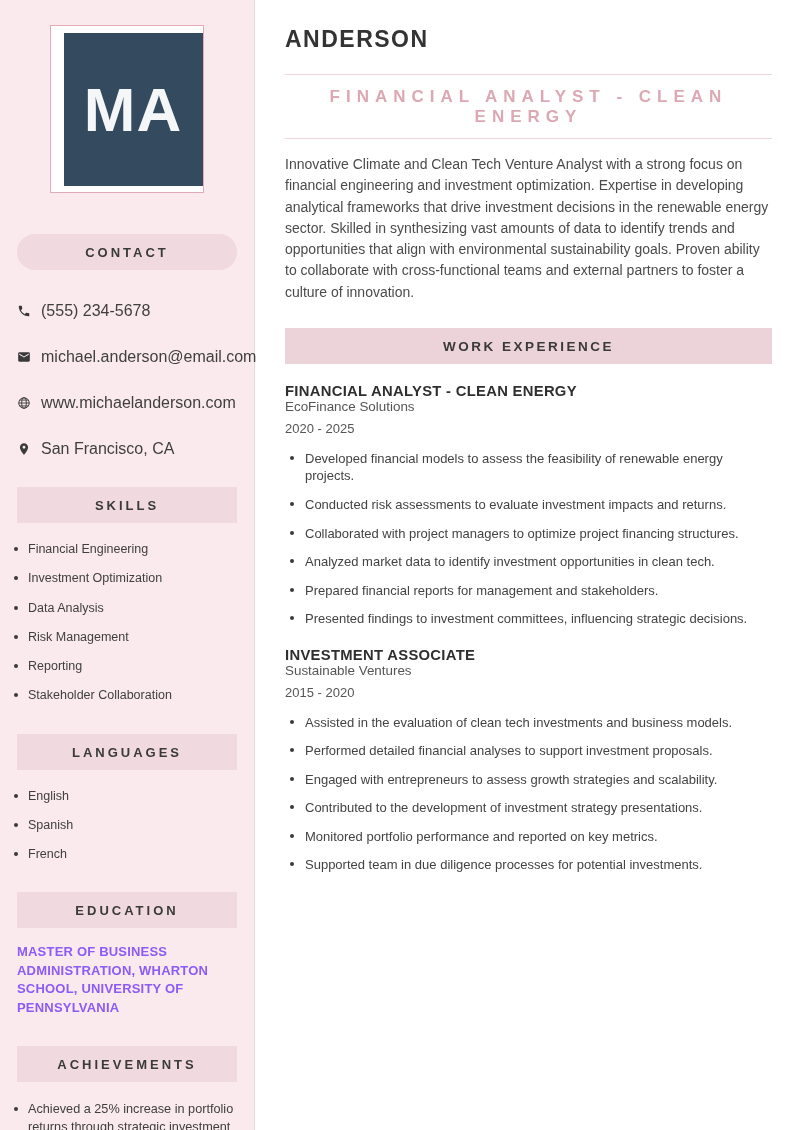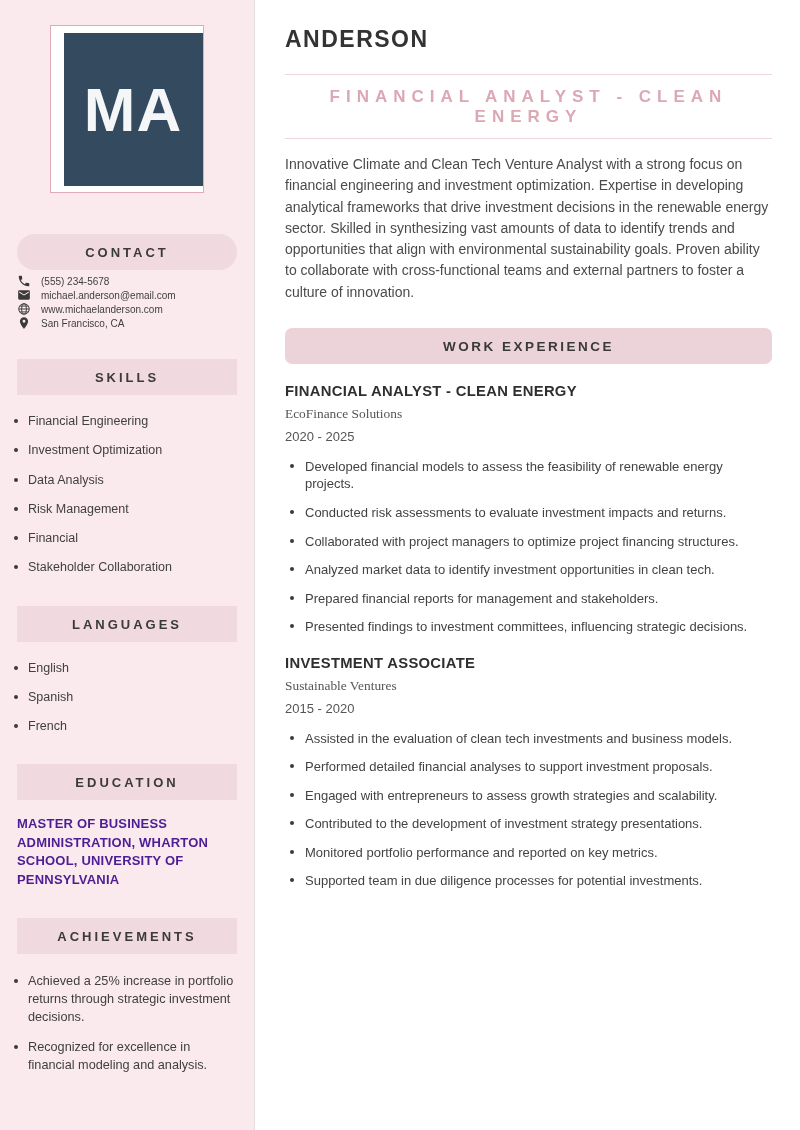--- a/index.html
+++ b/index.html
@@ -46,22 +46,22 @@
     font-weight: bold;
     font-size: 13px;
     letter-spacing: 3px;
     color: #3a3a3a;
   }
   .mt-contact { margin-top: 41px; border-radius: 18px; }
   .mt-sec { margin-top: 29px; }
   .contact-list { padding: 4px 17px 0; }
   .contact-item {
     display: flex; align-items: center;
-    margin-top: 0;
-    font-size: 10px;
+    margin-top: 28px;
+    font-size: 16px;
     color: #3f3f3f;
   }
   .contact-item .ico { width: 14px; height: 14px; margin-right: 10px; flex: 0 0 14px; }
   .contact-item .ico svg { width: 14px; height: 14px; display: block; }
 
   .side-list { padding: 6px 17px 0 14px; list-style: none; }
   .side-list li {
     position: relative;
     padding-left: 14px;
     margin-top: 12px;
@@ -75,21 +75,21 @@
     left: 0; top: 6px;
     width: 4px; height: 4px;
     border-radius: 50%;
     background: #3a3a3a;
   }
   .edu-text {
     margin: 15px 17px 0;
     font-weight: bold;
     font-size: 13px;
     line-height: 1.42;
-    color: #4c1d95;
+    color: #8b5cf6;
     letter-spacing: 0.2px;
   }
   .ach-list li { margin-top: 13px; font-size: 12.7px; line-height: 1.4; }
 
   
   .main {
     position: absolute;
     left: 256px; top: 0;
     width: 544px; height: 1130px;
     padding: 24px 28px 0 29px;
@@ -128,30 +128,29 @@
   }
   .we-bar {
     margin-top: 25px;
     background: #ecd3da;
     text-align: center;
     padding: 11px 0 10px;
     font-weight: bold;
     letter-spacing: 2.5px;
     font-size: 13.5px;
     color: #3a3a3a;
-    border-radius: 7px;
   }
   .job { margin-top: 19px; }
   .job-title {
     font-size: 14.8px;
     font-weight: bold;
     color: #2f2f2f;
     letter-spacing: 0.3px;
   }
-  .job-company { margin-top: 7px; font-size: 13.4px; color: #555555; font-family: Liberation Serif, serif; }
+  .job-company { font-size: 13.4px; color: #555555; }
   .job-dates { margin-top: 7px; font-size: 13px; color: #555555; }
   .job-bullets { margin-top: 14px; list-style: none; padding-left: 5px; }
   .job-bullets li {
     position: relative;
     padding-left: 15px;
     margin-top: 11px;
     font-size: 13px;
     color: #434343;
     line-height: 1.35;
   }
@@ -212,21 +211,21 @@
       <span>San Francisco, CA</span>
     </div>
   </div>
 
   <div class="side-header mt-sec">SKILLS</div>
   <ul class="side-list">
     <li>Financial Engineering</li>
     <li>Investment Optimization</li>
     <li>Data Analysis</li>
     <li>Risk Management</li>
-    <li>Financial</li>
+    <li>Reporting</li>
     <li>Stakeholder Collaboration</li>
   </ul>
 
   <div class="side-header mt-sec">LANGUAGES</div>
   <ul class="side-list">
     <li>English</li>
     <li>Spanish</li>
     <li>French</li>
   </ul>
 

